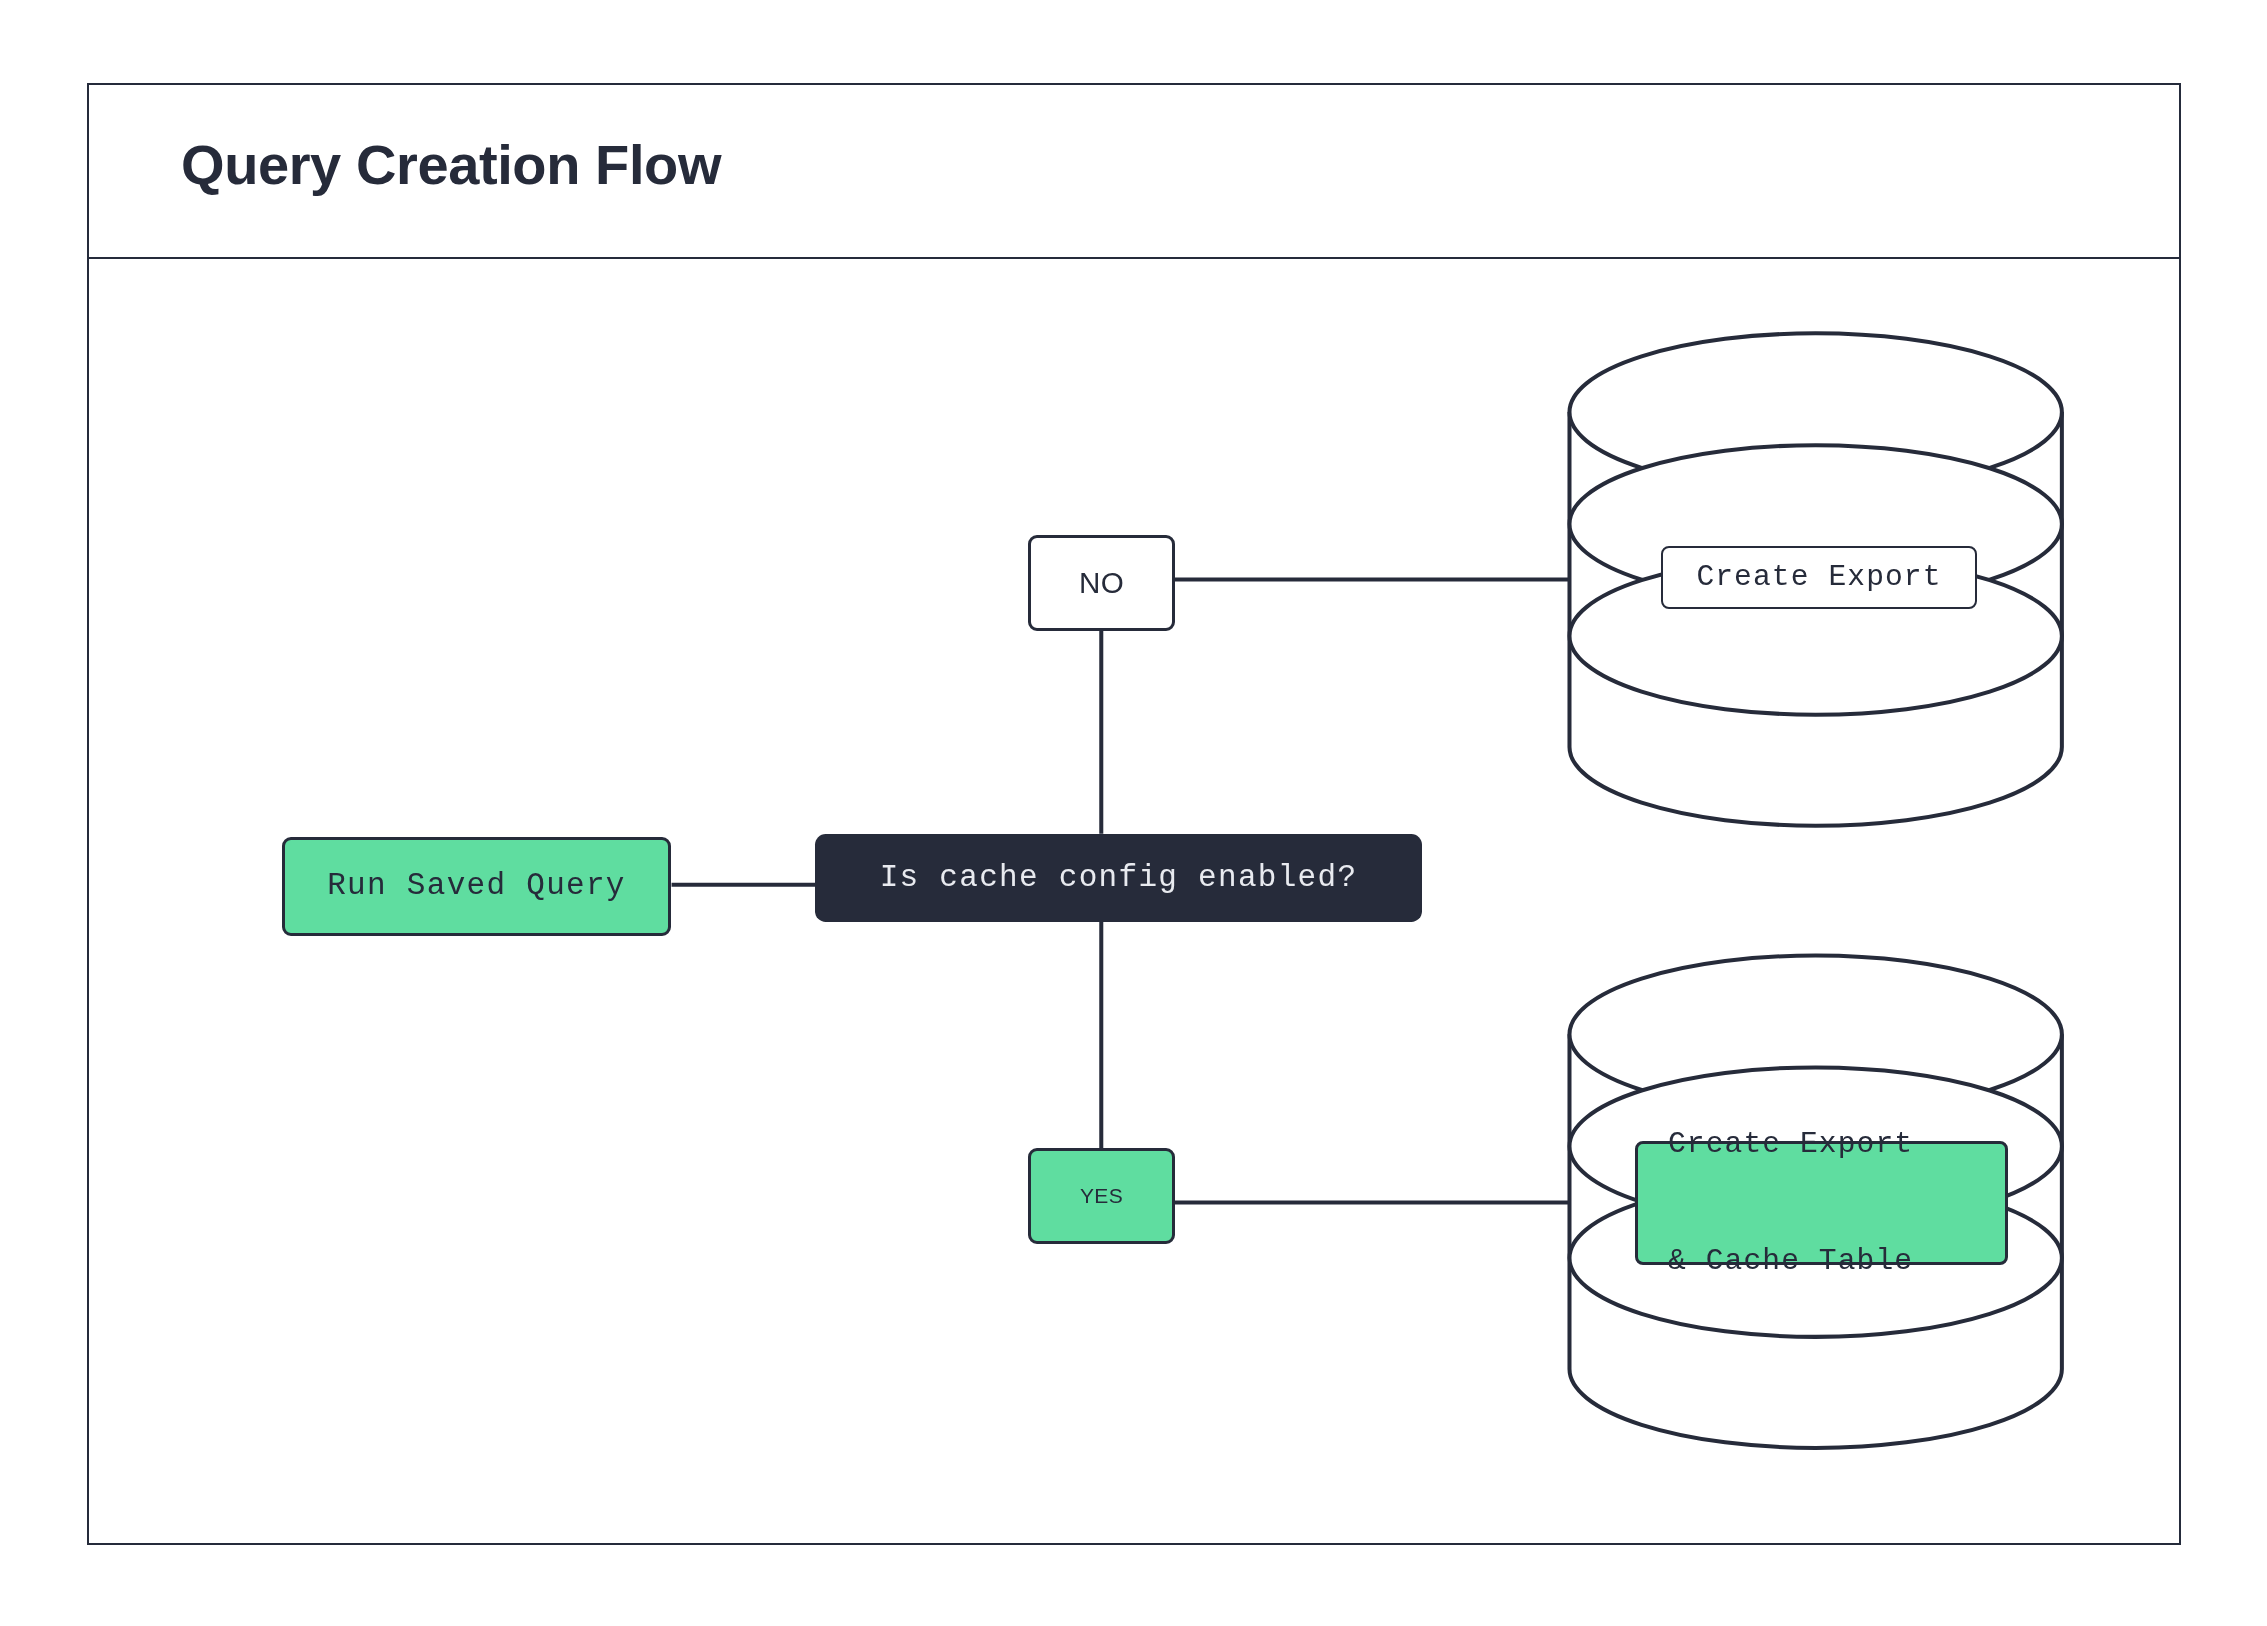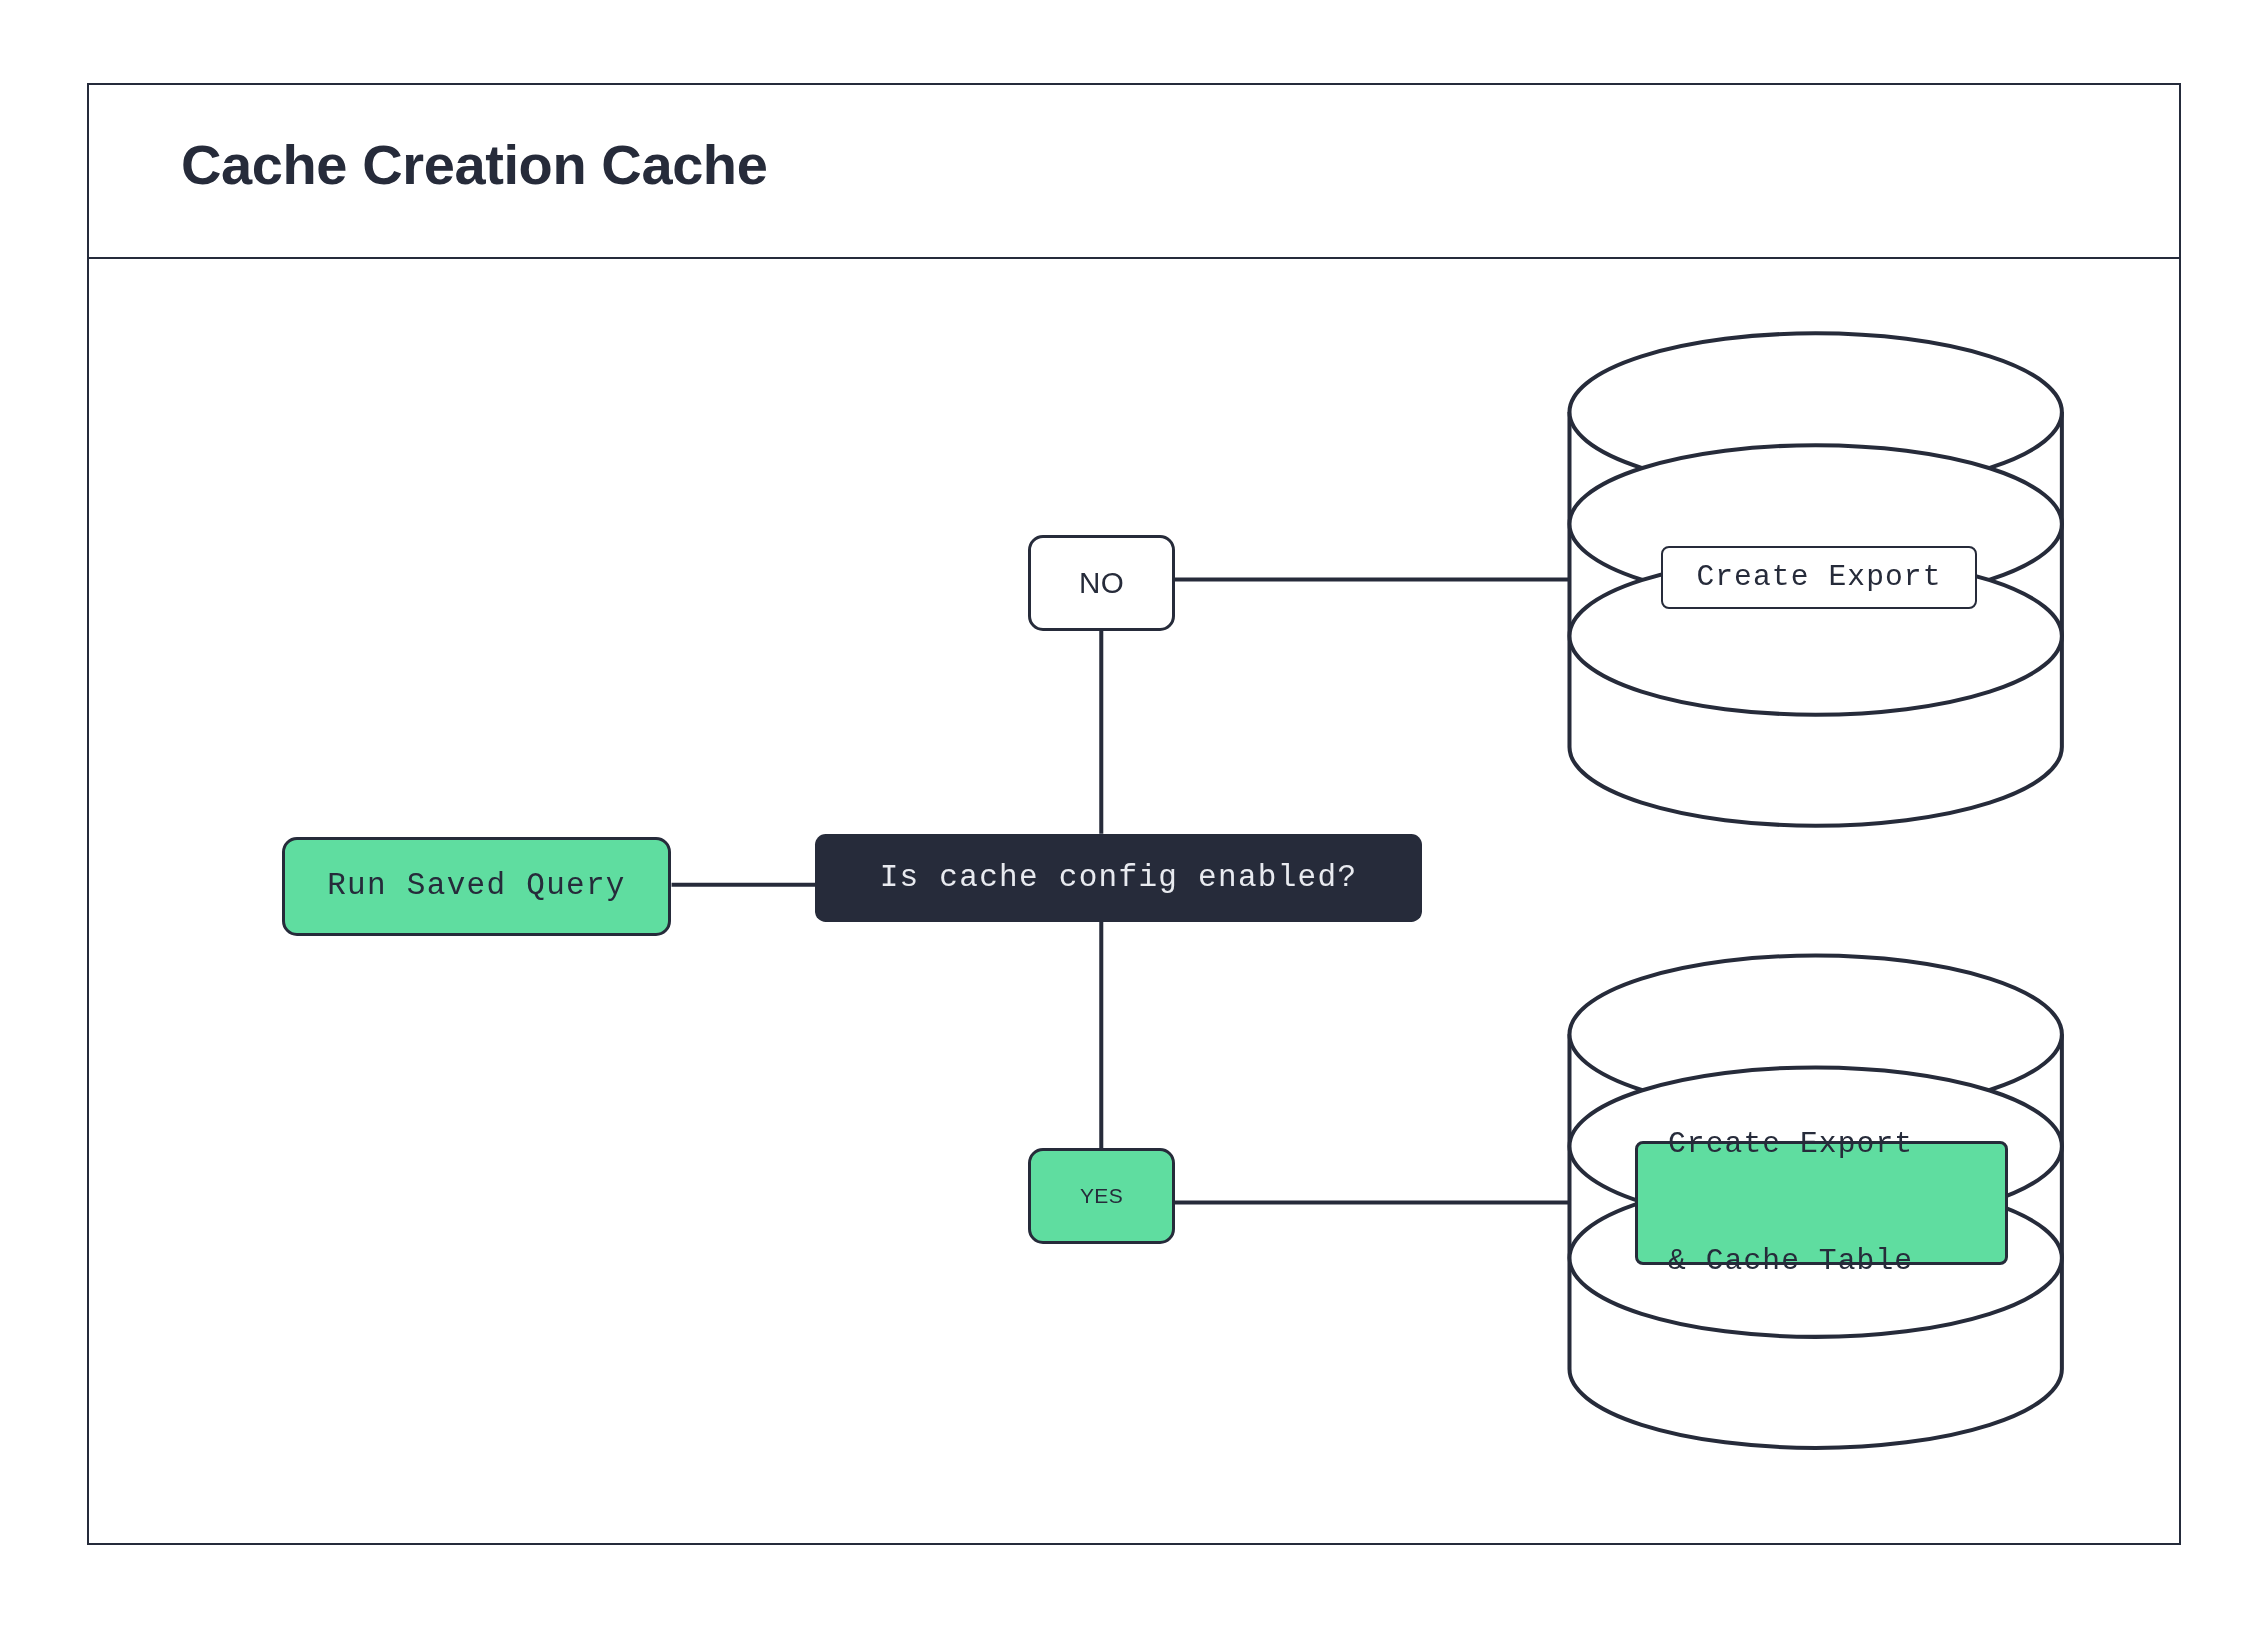--- a/index.html
+++ b/index.html
@@ -68,21 +68,21 @@
     height: 1282px;
   }
 
   
   .node {
     position: absolute;
     box-sizing: border-box;
     display: flex;
     align-items: center;
     justify-content: center;
-    border-radius: 15px;
+    border-radius: 9px;
     font-family: "Liberation Mono", monospace;
     line-height: 1.32;
     white-space: pre;
   }
 
   .node-green {
     background: #5fdda0;
     border: 3.6px solid #262b3a;
     color: #262b3a;
   }
@@ -165,21 +165,21 @@
   #label-create-export-cache .lines {
     text-align: left;
   }
 </style>
 </head>
 <body>
 
 <div id="diagram-frame">
 
   <div id="frame-header">
-    <div id="diagram-title">Cache Creation Cache</div>
+    <div id="diagram-title">Query Creation Flow</div>
   </div>
 
   <div id="canvas">
 
     <svg id="edges-layer" viewBox="0 0 2332 1432">
       <g fill="none" stroke="#262b3a" stroke-width="4.5" stroke-linecap="butt">
 
         <line x1="650" y1="699" x2="811" y2="699"></line>
 
         <line x1="1130" y1="642" x2="1130" y2="415"></line>

